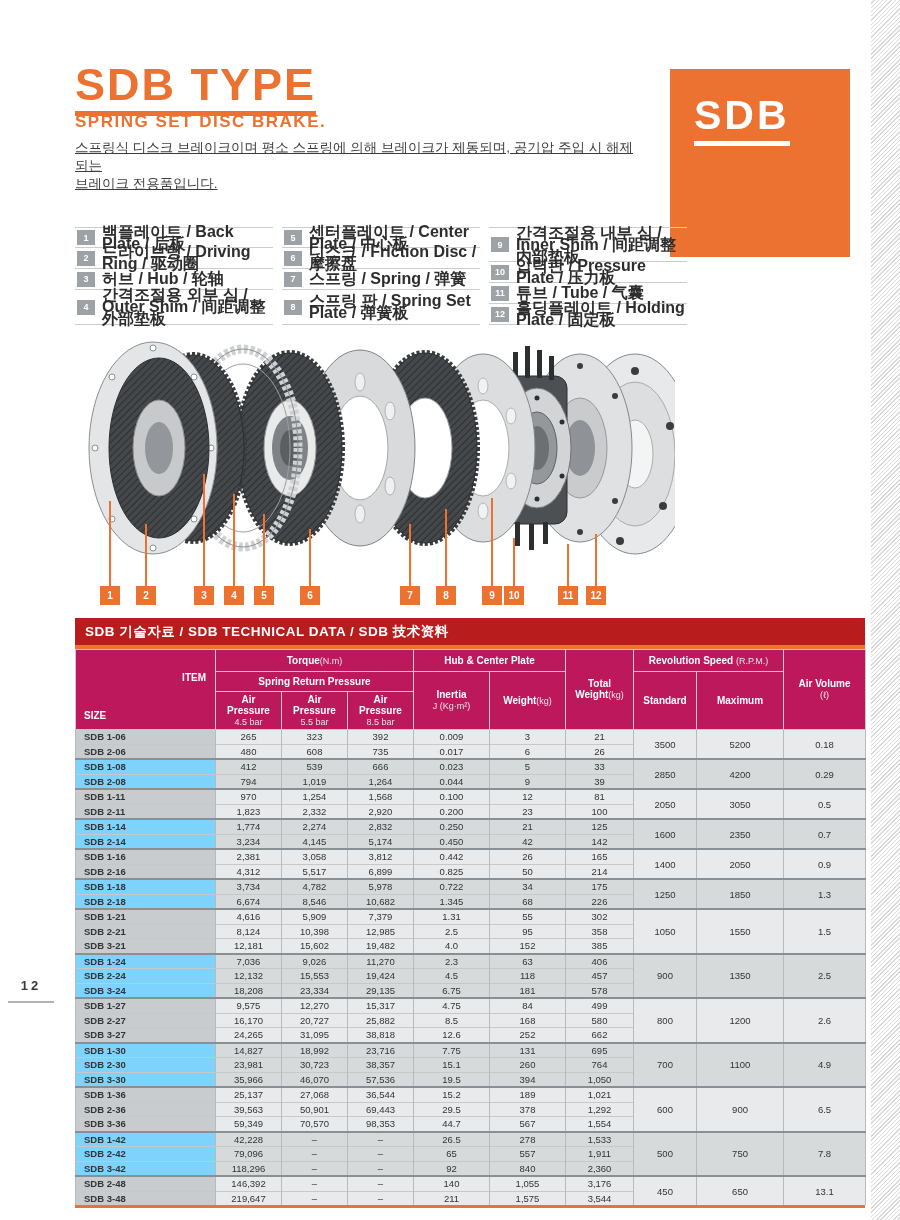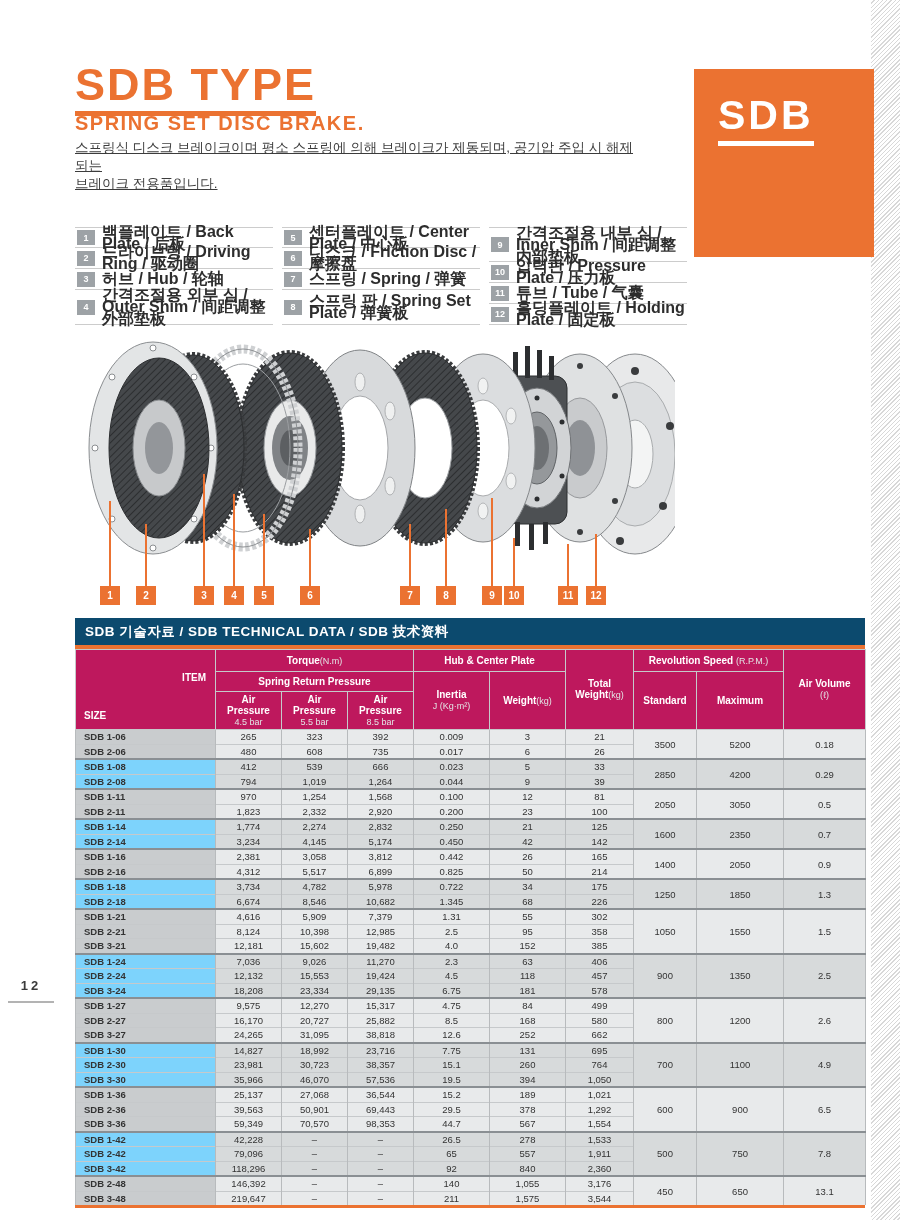--- a/index.html
+++ b/index.html
@@ -2,27 +2,27 @@
 <html><head>
 <meta charset="utf-8">
 <style>
   html,body{margin:0;padding:0;background:#fff;}
   .page{position:relative;width:900px;height:1220px;background:#fff;overflow:hidden;
         font-family:"Liberation Sans",sans-serif;}
   
   .hatch-band{position:absolute;right:0;top:0;width:29px;height:1220px;
         background:repeating-linear-gradient(135deg,#ffffff 0 2px,#d8d8d8 2px 3px);}
   
-  .sdb-badge{position:absolute;left:694px;top:69px;width:180px;height:188px;background:#EB7231;}
+  .sdb-badge{position:absolute;left:670px;top:69px;width:180px;height:188px;background:#EB7231;}
   .sdb-badge .txt{display:inline-block;margin:26px 0 0 24px;color:#fff;font-size:41px;
         font-weight:bold;letter-spacing:3px;line-height:1;border-bottom:5px solid #fff;padding-bottom:5px;}
   
   .main-title{position:absolute;left:75px;top:62px;color:#EB7231;font-size:45px;font-weight:bold;
         letter-spacing:2px;line-height:1;border-bottom:5px solid #EB7231;padding-bottom:4px;display:inline-block;}
-  .sub-title{position:absolute;left:75px;top:112px;color:#EB7231;font-size:20px;font-weight:bold;letter-spacing:1.5px;}
+  .sub-title{position:absolute;left:75px;top:112px;color:#EB7231;font-size:17px;font-weight:bold;letter-spacing:1.5px;}
   .desc-ko{position:absolute;left:75px;top:139px;width:570px;color:#3c3c3c;font-size:13.5px;
         line-height:18px;white-space:pre-line;text-decoration:underline;}
   .desc-zh{position:absolute;left:75px;top:193px;width:600px;color:#ababab;font-size:13px;}
   
   .legend{position:absolute;left:75px;top:227px;width:612px;display:flex;gap:9px;}
   .leg-col{flex:1;}
   .leg-row{display:flex;align-items:center;border-bottom:1px solid #cccccc;box-sizing:border-box;}
   .leg-col .leg-row:first-child{border-top:1px solid #cccccc;}
   .leg-col.tall-last .leg-row{height:21px;}
   .leg-col.tall-last .leg-row:nth-child(4){height:35px;}
@@ -31,21 +31,21 @@
   .leg-num{flex:0 0 18px;height:15px;background:#9DA2A6;color:#fff;font-size:9px;font-weight:bold;
         display:flex;align-items:center;justify-content:center;margin:0 7px 0 2px;}
   .leg-label{font-size:16px;color:#2d2d2d;font-weight:bold;line-height:12px;}
   
   .diagram{position:absolute;left:75px;top:336px;width:600px;height:282px;}
   .callout{position:absolute;width:20px;height:19px;background:#EB7231;color:#fff;font-weight:bold;
         font-size:10px;display:flex;align-items:center;justify-content:center;top:250px;}
   .callout-line{position:absolute;width:2px;background:#EB7231;}
   
   .tech{position:absolute;left:75px;top:618px;width:790px;}
-  .tech-title{height:27px;background:#0c4a6e;color:#fff;font-size:13.5px;font-weight:bold;
+  .tech-title{height:27px;background:#b91c1c;color:#fff;font-size:13.5px;font-weight:bold;
         line-height:27px;padding-left:10px;letter-spacing:.5px;}
   .tech-orange{height:4px;background:#EB7231;}
   .tech table{width:790px;border-collapse:collapse;table-layout:fixed;}
   .tech thead th{background:#be185d;color:#fff;font-size:10px;font-weight:bold;
         border:1px solid #c6c9cb;padding:1px 2px;line-height:11px;}
   .tech thead .unit{font-weight:normal;color:#e3e5e6;font-size:9px;}
   .pre{white-space:pre-line;}
   th.diag{position:relative;background-color:#9DA2A6;
         background-image:linear-gradient(to bottom right,rgba(0,0,0,0) 49.4%,#e6e8e9 49.4%,#e6e8e9 50.6%,rgba(0,0,0,0) 50.6%);}
   th.diag .item-lbl{position:absolute;top:22px;right:9px;font-size:10px;}

